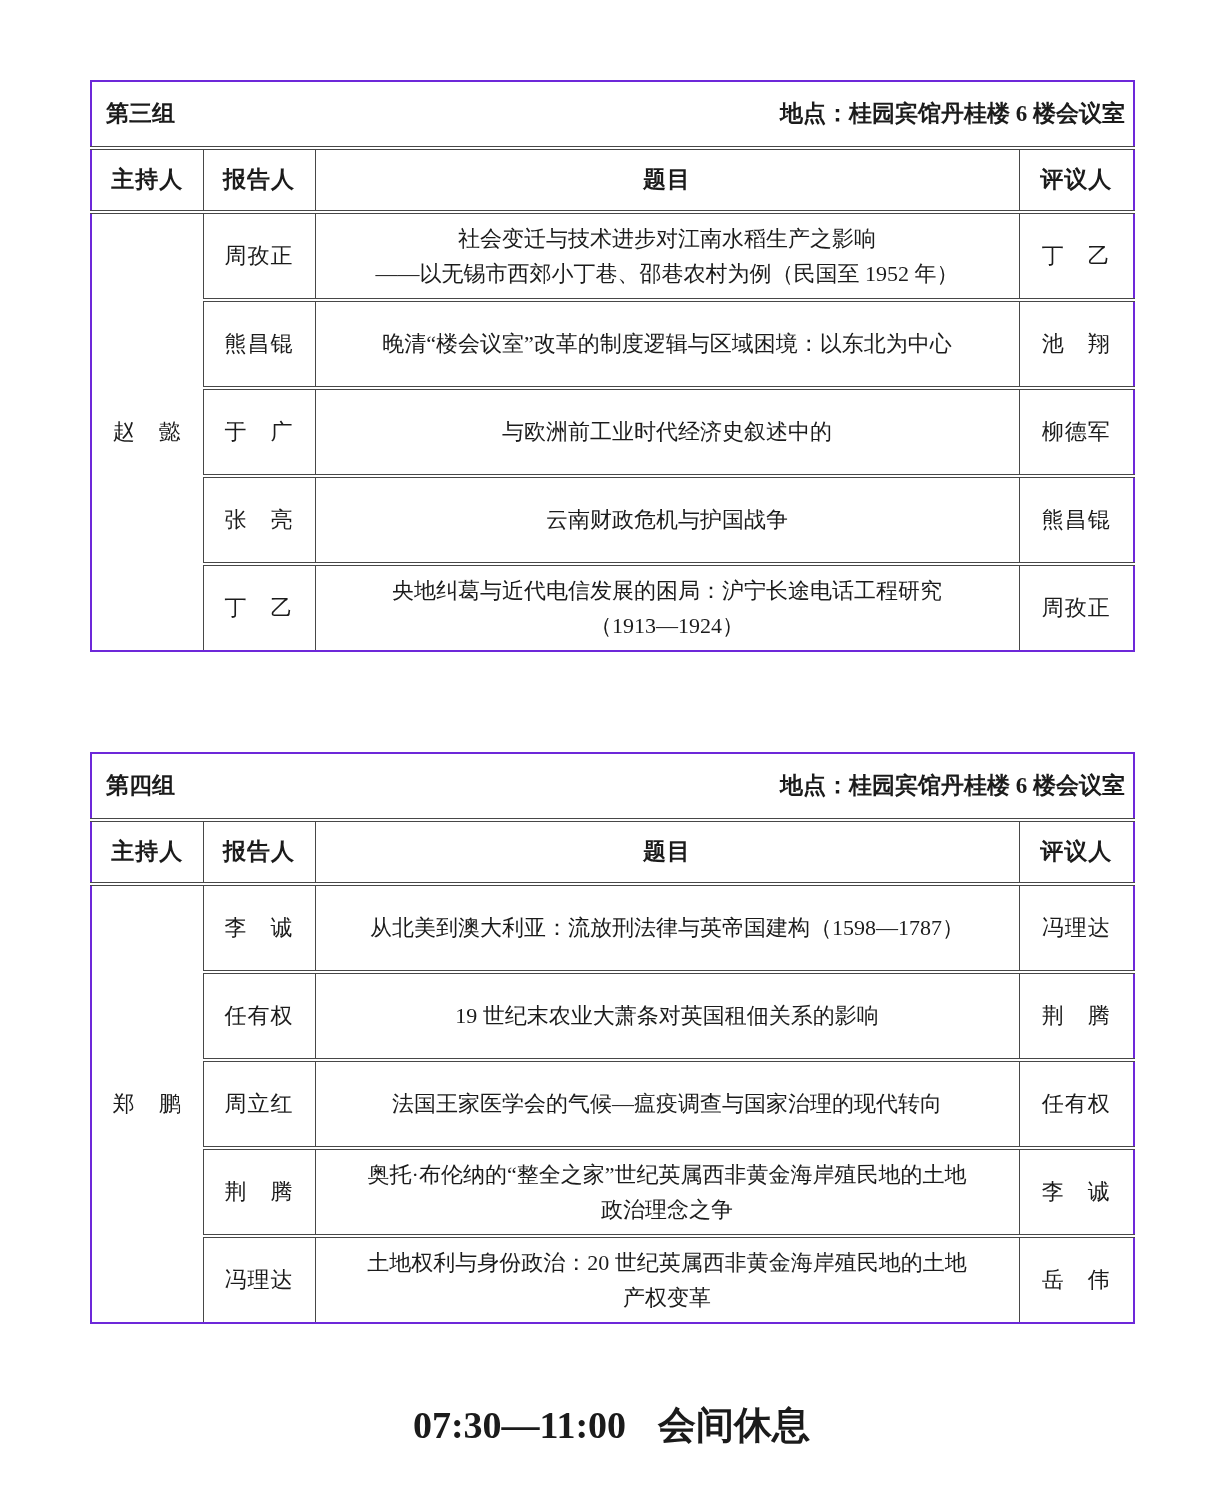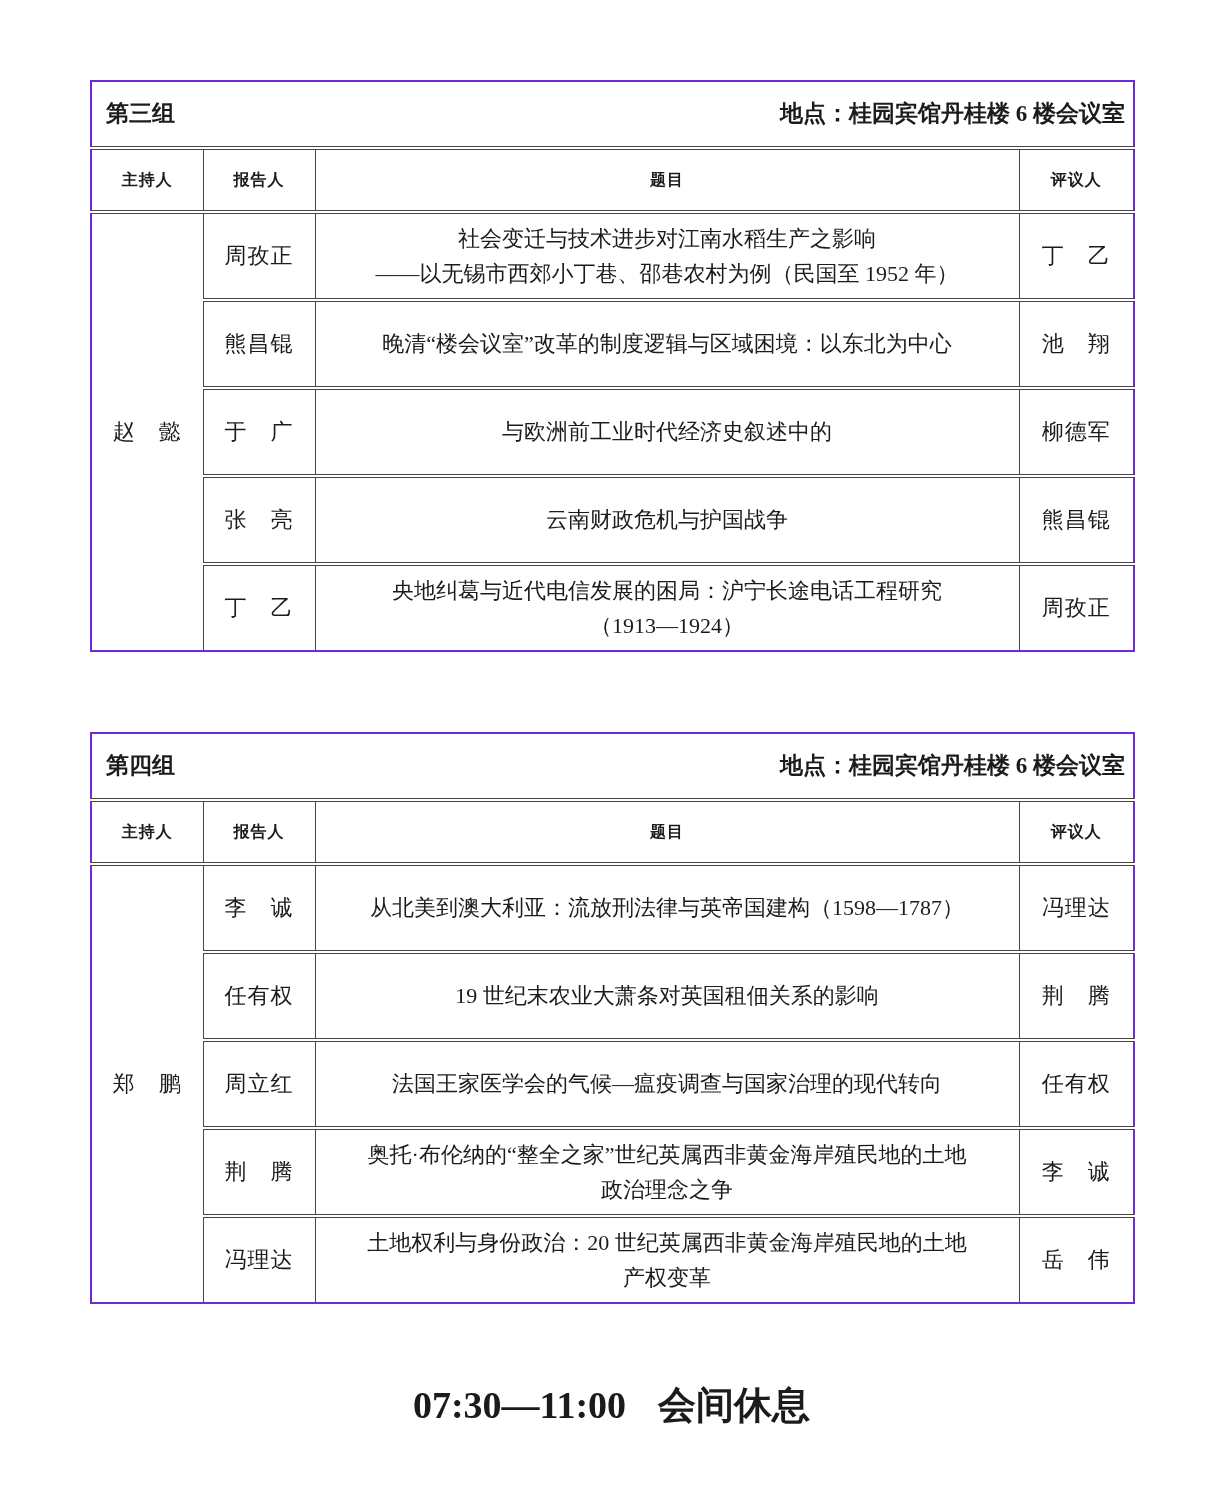--- a/index.html
+++ b/index.html
@@ -19,21 +19,21 @@
     padding-left: 90px;
     box-sizing: border-box;
   }
   table.program {
     border-collapse: collapse;
     table-layout: fixed;
     width: 1043px;
     border: 2px solid #6d28d9;
   }
   table.program + table.program {
-    margin-top: 80px;
+    margin-top: 100px;
   }
   table.program td, table.program th {
     border: 1px solid #474747;
     text-align: center;
     vertical-align: middle;
     padding: 0;
     font-weight: normal;
     font-size: 22px;
     line-height: 1.6;
   }
@@ -49,21 +49,21 @@
     padding: 0 8px 0 14px;
   }
   .group-label, .location-label {
     font-size: 23px;
     font-weight: bold;
     white-space: nowrap;
   }
   tr.header-row th {
     border-bottom: 4px double #474747;
     height: 60px;
-    font-size: 16px;
+    font-size: 23px;
     font-weight: bold;
     letter-spacing: 1px;
   }
   tr.data-row td {
     border-bottom: 4px double #474747;
     height: 84px;
   }
   tr.data-row:last-child td {
     border-bottom: 0;
   }

